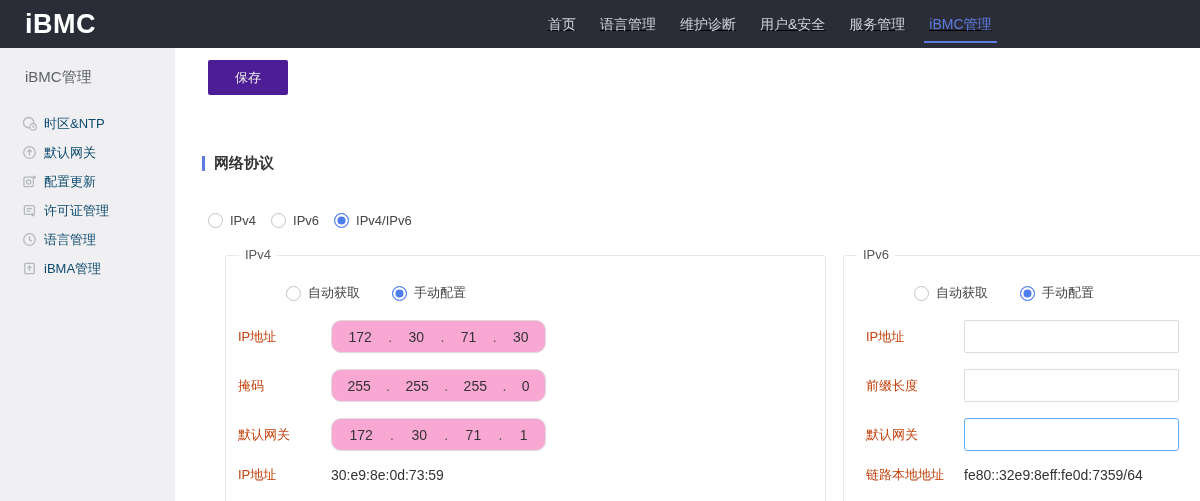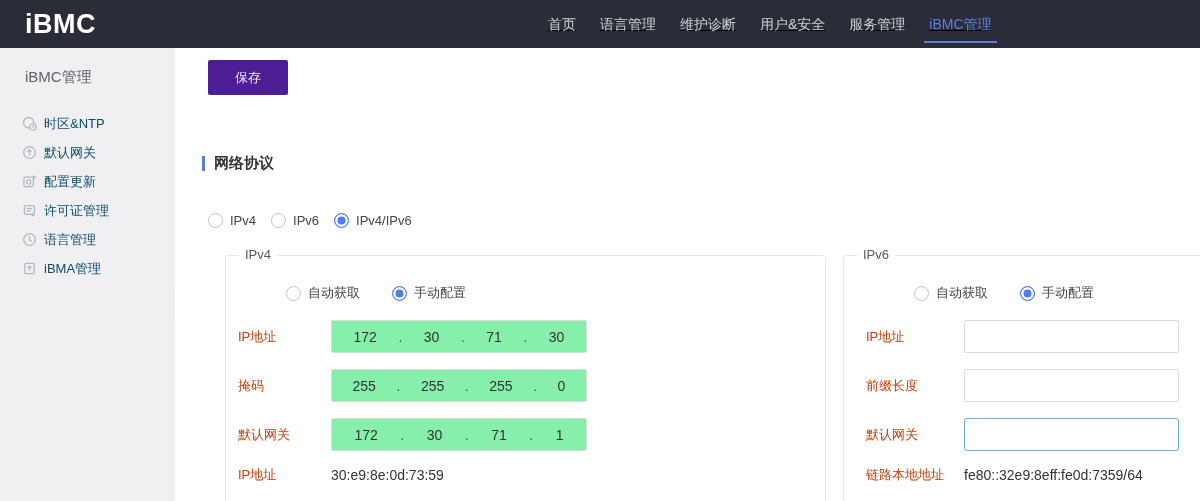--- a/index.html
+++ b/index.html
@@ -56,21 +56,21 @@
   .legend { position:absolute; top:-9px; left:13px; background:#fff; padding:0 6px;
             font-size:13px; color:#595959; }
   .fs-body { padding:29px 0 0 12px; }
   .fieldset.v6 .fs-body { padding-left:22px; }
   .mode-row { display:flex; gap:32px; align-items:center; height:16px;padding-left:48px; }
   .field-row { display:flex; align-items:center; height:33px; margin-top:16px; }
   .field-row.first { margin-top:19px; }
   .field-row.text-row { margin-top:14px; height:20px; }
   .flabel { width:93px; flex:none; font-size:13px; color:#c2410c; }
   .fieldset.v6 .flabel { width:98px; }
-  .ip-input { width:256px; height:33px; border:1px solid #dcdcdc; border-radius:2px; background:#86efac;
+  .ip-input { width:215px; height:33px; border:1px solid #dcdcdc; border-radius:10px; background:#f9a8d4;
               display:flex; align-items:center; justify-content:space-evenly;
               font-size:14px; color:#333; cursor:text; }
   .ip-input .dot { color:#555; }
   .txt-input { width:215px; height:33px; border:1px solid #dcdcdc; border-radius:2px; background:#fff;
               font-size:14px; color:#333; padding:0 8px; outline:none;
               font-family:"Liberation Sans","DejaVu Sans",sans-serif; }
   .txt-input.focused { border:1px solid #63abf7; border-radius:3px; }
   .fvalue { font-size:14px; color:#333; }
 </style>
 </head>

